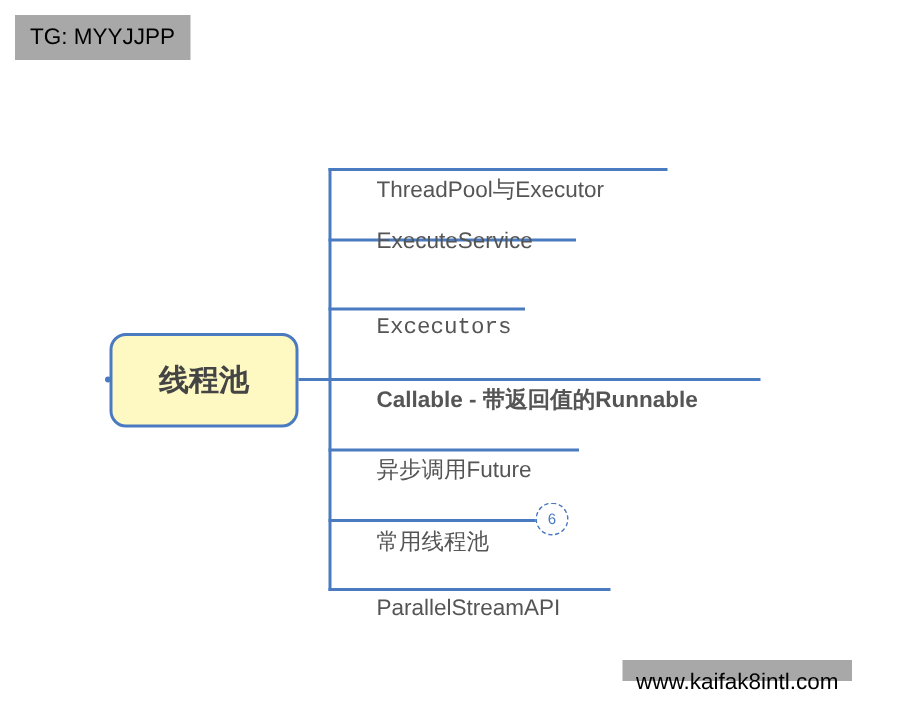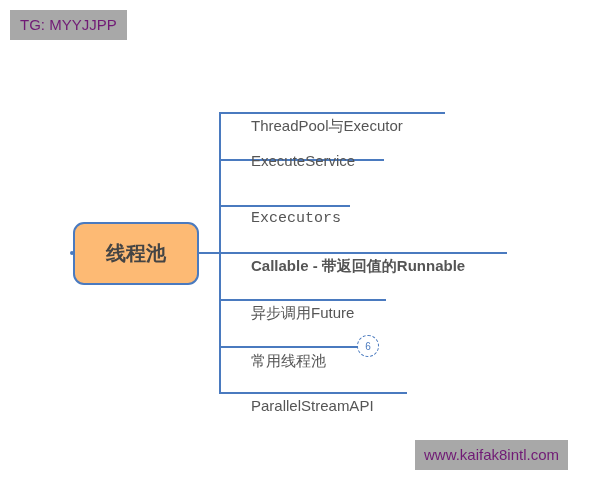--- a/index.html
+++ b/index.html
@@ -1,23 +1,23 @@
 <!DOCTYPE html>
 <html><head>
 <meta charset="utf-8">
 <style>
   html, body { margin:0; padding:0; }
   body { width:600px; height:480px; background:#ffffff; position:relative; overflow:hidden;
          font-family:"Liberation Sans", "DejaVu Sans", sans-serif; }
-  .tag { position:absolute; background:#a8a8a8; color:#701a75; font-size:15px; line-height:30px; padding:0 10px; }
+  .tag { position:absolute; background:#a8a8a8; color:#000000; font-size:15px; line-height:30px; padding:0 10px; }
   .tag.tl { left:10px; top:10px; height:30px; }
-  .tag.br { left:415px; top:440px; height:30px; padding:0 9px; font-size:15px; }
+  .tag.br { left:415px; top:440px; height:14px; padding:0 9px; font-size:15px; }
   .center-node { position:absolute; left:73px; top:222px; width:126px; height:63px; border:2px solid #4a7abf;
                  border-radius:11px; box-sizing:border-box; display:flex; align-items:center; justify-content:center;
-                 font-size:20px; font-weight:bold; color:#444; background:#fdba74; }
+                 font-size:20px; font-weight:bold; color:#444; background:#fef9c3; }
   .dot-left { position:absolute; left:70px; top:251px; width:4px; height:4px; background:#4a7abf; border-radius:50%; }
   .line { position:absolute; background:#4a7abf; }
   .label { position:absolute; left:251px; font-size:15px; color:#555; white-space:nowrap;margin-top:32px; }
   .badge { position:absolute; left:357px; top:335px; width:22px; height:22px; border:1.5px dashed #4a7abf;
            border-radius:50%; box-sizing:border-box; background:#fff; font-size:10px; color:#4a7abf;
            display:flex; align-items:center; justify-content:center; }
 </style>
 </head>
 <body>
 

